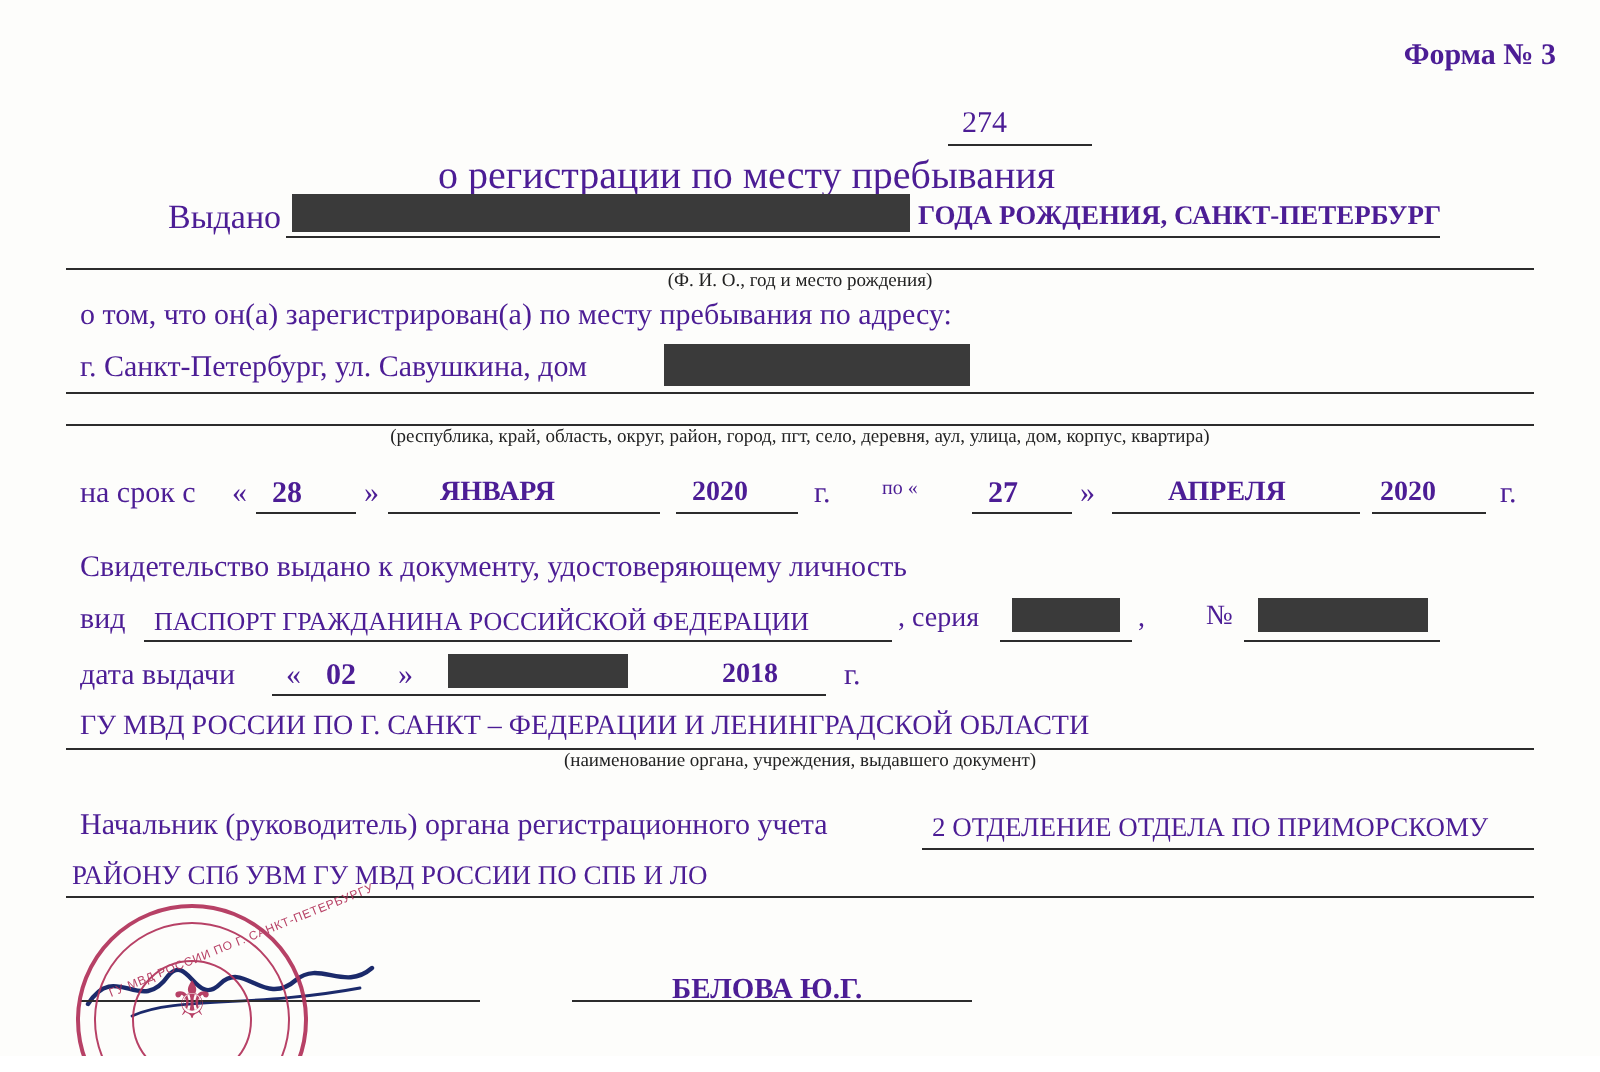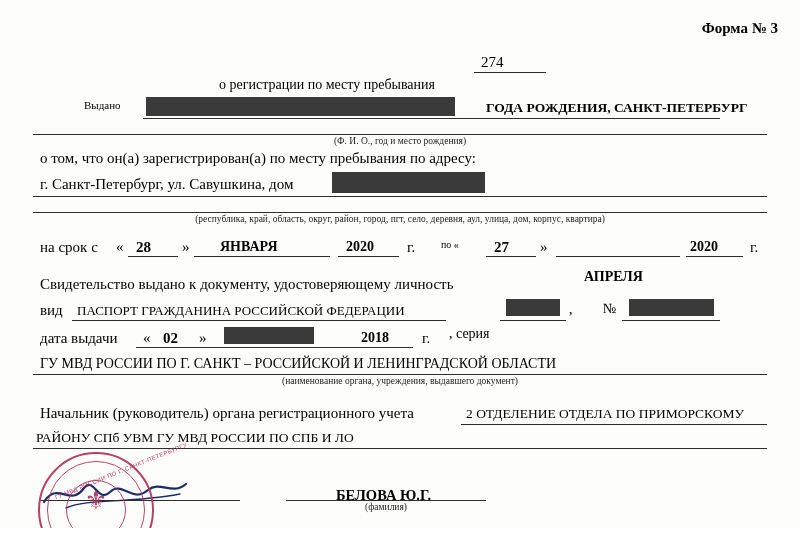--- a/index.html
+++ b/index.html
@@ -28,21 +28,21 @@
     height: 0;
   }
   .redact {
     position: absolute;
     background: #3a3a3a;
   }
   .t {
     position: absolute;
     white-space: nowrap;
     font-family: "Liberation Serif", serif;
-    color: #000000;
+    color: #4c1d95;
   }
   .tiny {
     font-size: 9.5px;
     color: #222;
   }
   .bold { font-weight: bold; }
   .ctr { text-align: center; }
 
   
   #stamp {
@@ -105,25 +105,25 @@
 </head>
 <body>
 
 <div id="doc">
 
   <div class="t bold" style="right:22px; top:20px; font-size:15px;">Форма № 3</div>
 
   <div class="t" style="left:481px; top:54px; font-size:15px;">274</div>
   <div class="line" style="left:474px; top:72px; width:72px;"></div>
 
-  <div class="t" style="left:219px; top:77px; font-size:14px;">о регистрации по месту пребывания</div>
-
-  <div class="t" style="left:84px; top:99px; font-size:11px;">Выдано</div>
+  <div class="t" style="left:219px; top:77px; font-size:20px;">о регистрации по месту пребывания</div>
+
+  <div class="t" style="left:84px; top:99px; font-size:17px;">Выдано</div>
   <div class="redact" style="left:146px; top:97px; width:309px; height:19px;"></div>
-  <div class="t bold" style="left:459px; top:100px; font-size:13.5px;margin-left:27px;">ГОДА РОЖДЕНИЯ, САНКТ-ПЕТЕРБУРГ</div>
+  <div class="t bold" style="left:459px; top:100px; font-size:13.5px;">ГОДА РОЖДЕНИЯ, САНКТ-ПЕТЕРБУРГ</div>
   <div class="line" style="left:143px; top:118px; width:577px;"></div>
 
   <div class="line" style="left:33px; top:134px; width:734px;"></div>
   <div class="t tiny ctr" style="left:33px; top:136px; width:734px;">(Ф. И. О., год и место рождения)</div>
 
   <div class="t" style="left:40px; top:150px; font-size:15px;">о том, что он(а) зарегистрирован(а) по месту пребывания по адресу:</div>
 
   <div class="t" style="left:40px; top:176px; font-size:15px;">г. Санкт-Петербург, ул. Савушкина, дом</div>
   <div class="redact" style="left:332px; top:172px; width:153px; height:21px;"></div>
   <div class="line" style="left:33px; top:196px; width:734px;"></div>
@@ -137,68 +137,67 @@
   <div class="t" style="left:182px; top:239px; font-size:15px;">»</div>
   <div class="t bold" style="left:220px; top:239px; font-size:14px;">ЯНВАРЯ</div>
   <div class="line" style="left:194px; top:256px; width:136px;"></div>
   <div class="t bold" style="left:346px; top:239px; font-size:14px;">2020</div>
   <div class="line" style="left:338px; top:256px; width:61px;"></div>
   <div class="t" style="left:407px; top:239px; font-size:15px;">г.</div>
   <div class="t" style="left:441px; top:239px; font-size:10px;">по «</div>
   <div class="t bold" style="left:494px; top:239px; font-size:15px;">27</div>
   <div class="line" style="left:486px; top:256px; width:50px;"></div>
   <div class="t" style="left:540px; top:239px; font-size:15px;">»</div>
-  <div class="t bold" style="left:584px; top:239px; font-size:14px;margin-top:30px;">АПРЕЛЯ</div>
+  <div class="t bold" style="left:584px; top:239px; font-size:14px;">АПРЕЛЯ</div>
   <div class="line" style="left:556px; top:256px; width:124px;"></div>
   <div class="t bold" style="left:690px; top:239px; font-size:14px;">2020</div>
   <div class="line" style="left:686px; top:256px; width:57px;"></div>
   <div class="t" style="left:750px; top:239px; font-size:15px;">г.</div>
 
   <div class="t" style="left:40px; top:276px; font-size:15px;">Свидетельство выдано к документу, удостоверяющему личность</div>
 
   <div class="t" style="left:40px; top:302px; font-size:15px;">вид</div>
   <div class="t" style="left:77px; top:303px; font-size:13px;">ПАСПОРТ ГРАЖДАНИНА РОССИЙСКОЙ ФЕДЕРАЦИИ</div>
   <div class="line" style="left:72px; top:320px; width:374px;"></div>
-  <div class="t" style="left:449px; top:302px; font-size:14px;margin-top:24px;">, серия</div>
+  <div class="t" style="left:449px; top:302px; font-size:14px;">, серия</div>
   <div class="redact" style="left:506px; top:299px; width:54px; height:17px;"></div>
   <div class="line" style="left:500px; top:320px; width:66px;"></div>
   <div class="t" style="left:569px; top:302px; font-size:14px;">,</div>
   <div class="t" style="left:603px; top:301px; font-size:14px;">№</div>
   <div class="redact" style="left:629px; top:299px; width:85px; height:17px;"></div>
   <div class="line" style="left:622px; top:320px; width:98px;"></div>
 
   <div class="t" style="left:40px; top:330px; font-size:15px;">дата выдачи</div>
   <div class="t" style="left:143px; top:330px; font-size:15px;">«</div>
   <div class="t bold" style="left:163px; top:330px; font-size:15px;">02</div>
   <div class="t" style="left:199px; top:330px; font-size:15px;">»</div>
   <div class="redact" style="left:224px; top:327px; width:90px; height:17px;"></div>
   <div class="line" style="left:136px; top:347px; width:222px;"></div>
   <div class="t bold" style="left:361px; top:330px; font-size:14px;">2018</div>
   <div class="line" style="left:356px; top:347px; width:57px;"></div>
   <div class="t" style="left:422px; top:330px; font-size:15px;">г.</div>
 
-  <div class="t" style="left:40px; top:356px; font-size:14px;">ГУ  МВД  РОССИИ  ПО  Г. САНКТ – РОССИЙСКОЙ  И  ЛЕНИНГРАДСКОЙ ОБЛАСТИ</div>
+  <div class="t" style="left:40px; top:356px; font-size:14px;">ГУ  МВД  РОССИИ  ПО  Г. САНКТ – ФЕДЕРАЦИИ  И  ЛЕНИНГРАДСКОЙ ОБЛАСТИ</div>
   <div class="line" style="left:33px; top:374px; width:734px;"></div>
   <div class="t" style="left:40px; top:405px; font-size:15px;">Начальник (руководитель) органа регистрационного учета</div>
 
   <div class="t tiny ctr" style="left:33px; top:376px; width:734px;">(наименование органа, учреждения, выдавшего документ)</div>
   <div class="t" style="left:466px; top:406px; font-size:13.5px;">2 ОТДЕЛЕНИЕ ОТДЕЛА  ПО ПРИМОРСКОМУ</div>
   <div class="line" style="left:461px; top:424px; width:306px;"></div>
   <div class="t" style="left:36px; top:430px; font-size:13.5px;">РАЙОНУ СПб УВМ  ГУ  МВД РОССИИ  ПО СПБ  И  ЛО</div>
   <div class="line" style="left:33px; top:448px; width:734px;"></div>
 
   <svg id="sig-swirl" viewBox="0 0 150 36">
     <path d="M4 28 C 18 6, 30 34, 44 14 C 54 2, 58 30, 70 18 C 82 6, 92 30, 108 16 C 120 6, 132 22, 146 10" fill="none" stroke="#1b2a6b" stroke-width="2.2" stroke-linecap="round"></path>
     <path d="M26 34 C 48 24, 86 30, 140 20" fill="none" stroke="#1b2a6b" stroke-width="1.4" stroke-linecap="round"></path>
   </svg>
   <div class="line" style="left:40px; top:500px; width:200px;"></div>
 
   <div class="t bold" style="left:336px; top:487px; font-size:14.5px;">БЕЛОВА Ю.Г.</div>
   <div class="line" style="left:286px; top:500px; width:200px;"></div>
-  <div class="t tiny ctr" style="left:286px; top:502px; width:200px;">(фамилия)</div>
 
   <div id="stamp">
     <div id="stamp-inner"></div>
     <div id="emblem">⚜</div>
     <div class="stamp-txt" style="left:10px; top:14px; transform:rotate(-22deg);">ГУ МВД РОССИИ ПО Г. САНКТ-ПЕТЕРБУРГУ</div>
 
   </div>
 
   <div class="bottom-band"></div>
 </div>

